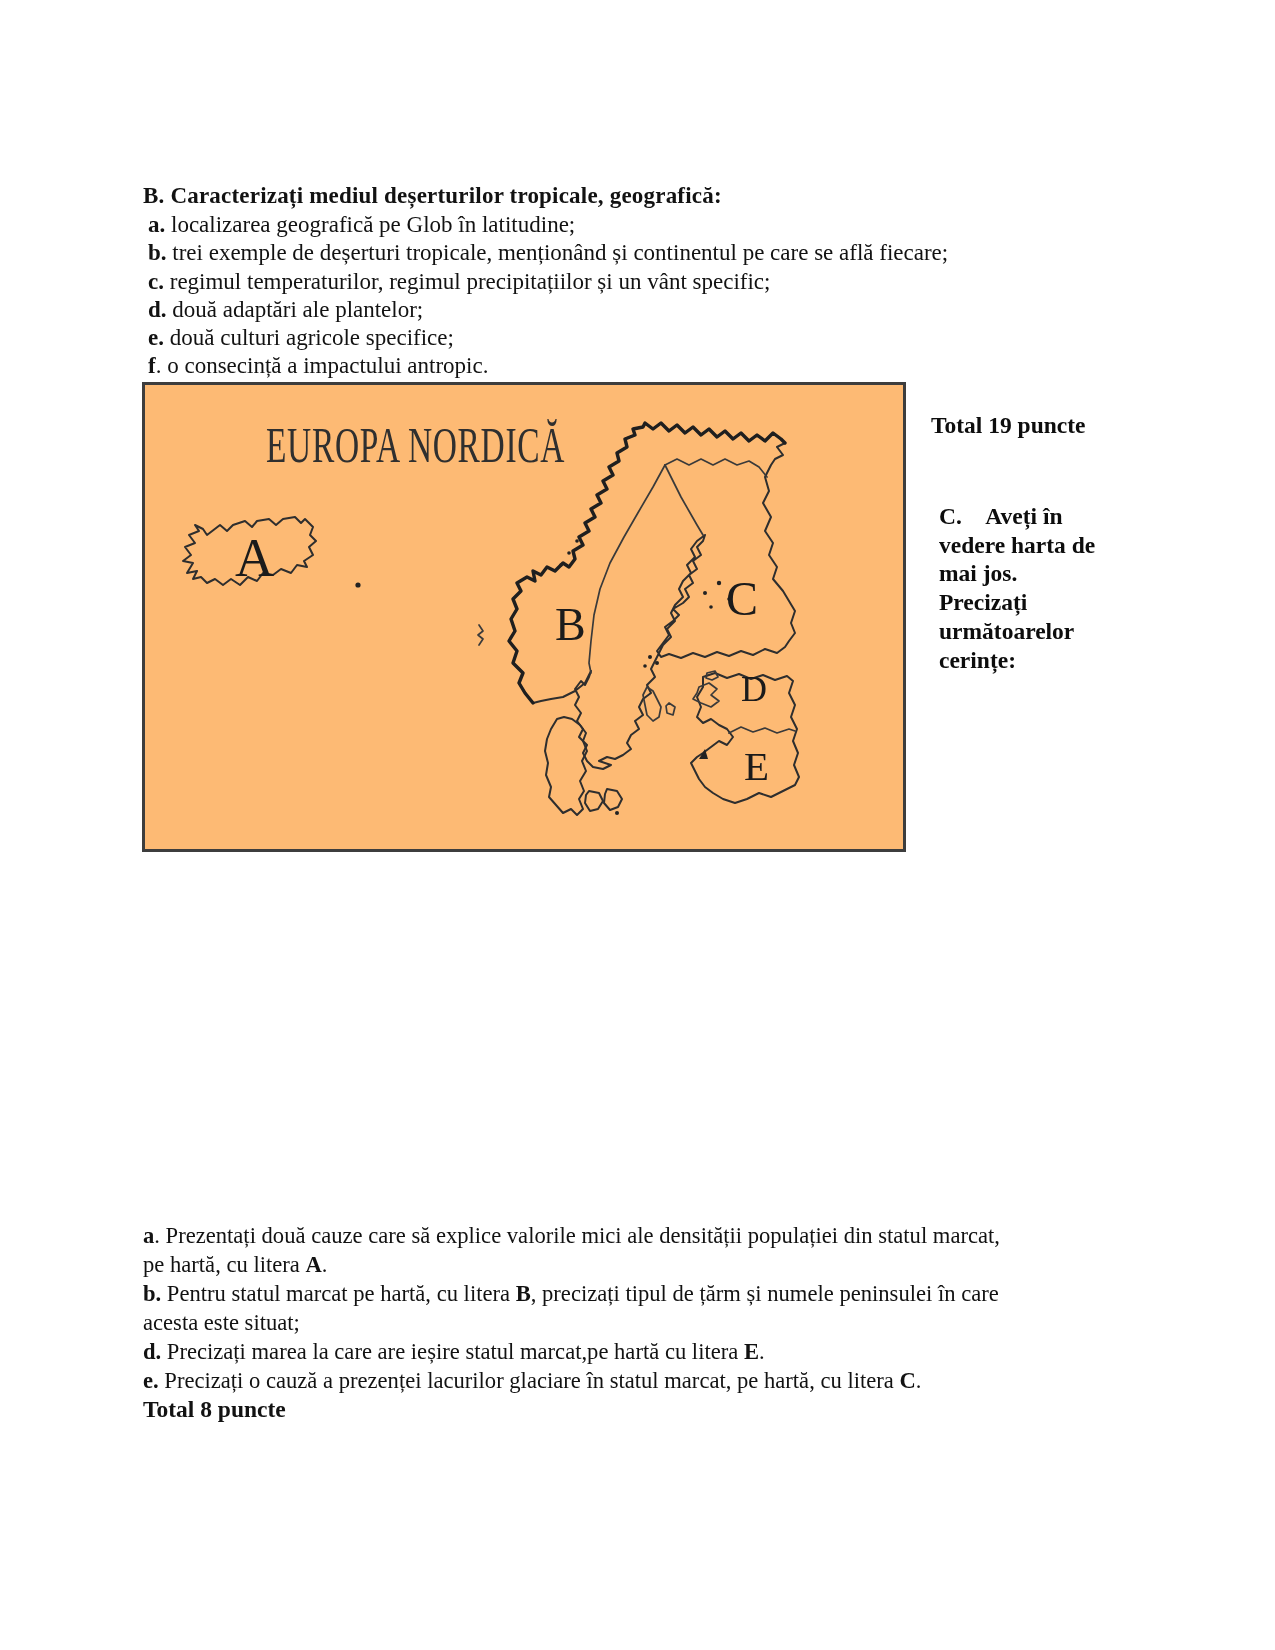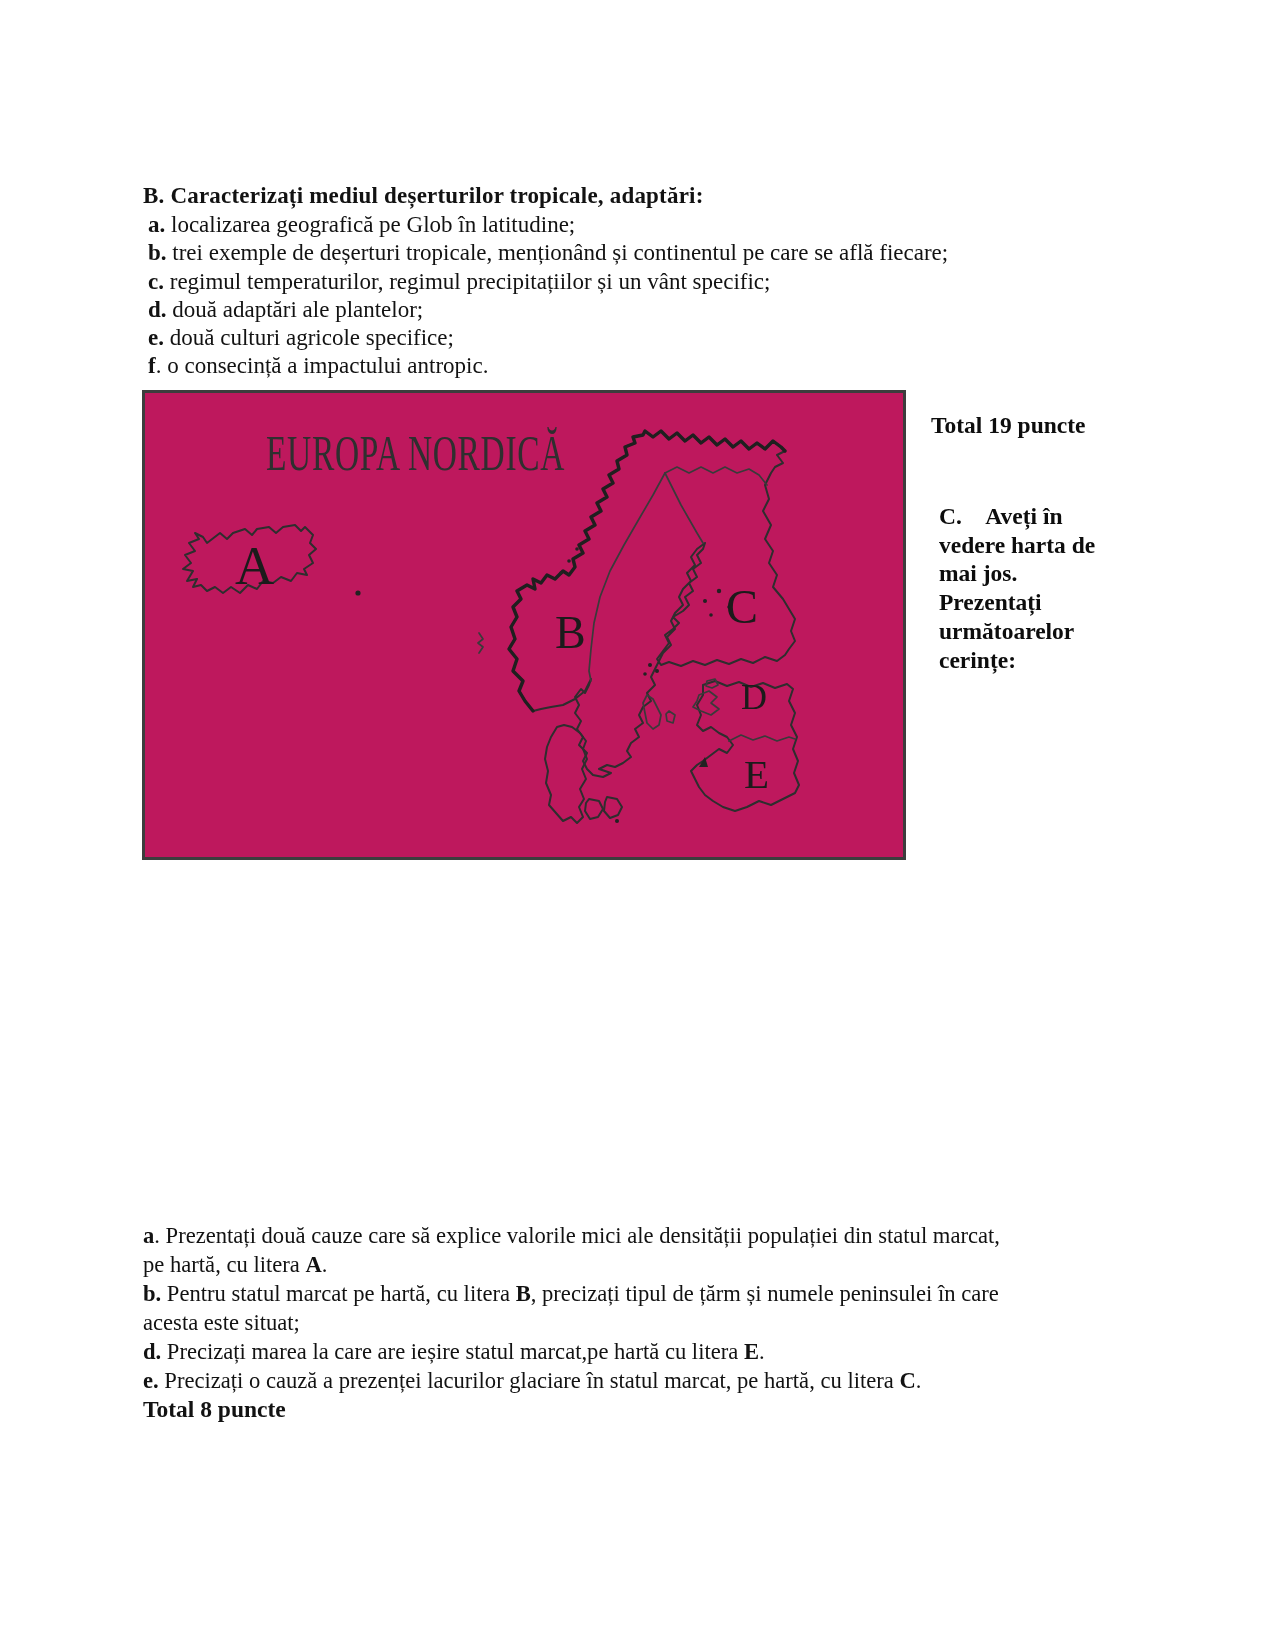--- a/index.html
+++ b/index.html
@@ -8,21 +8,21 @@
     font-family:"Liberation Serif", "DejaVu Serif", serif;color:#121212;
     overflow:hidden;
   }
   .abs{position:absolute;}
   
   #section-b{left:143px;top:181px;width:990px;font-size:23px;}
   #section-b .heading{font-weight:bold;line-height:30px;white-space:nowrap;letter-spacing:.2px;}
   #section-b .tline{line-height:28.3px;white-space:nowrap;padding-left:5px;}
   
   #map-figure{left:142px;top:382px;width:764px;height:470px;border:3px solid #3d3d3d;
-    box-sizing:border-box;background:#be185d;margin-top:8px;}
+    box-sizing:border-box;background:#fdba74;}
   #map-figure svg{display:block;}
   .map-stroke{fill:none;stroke:#2e2e2e;stroke-width:2;stroke-linejoin:round;stroke-linecap:round;}
   .map-stroke-thick{fill:none;stroke:#1f1f1f;stroke-width:3.4;stroke-linejoin:round;stroke-linecap:round;}
   .map-stroke-thin{fill:none;stroke:#3a3a3a;stroke-width:1.7;stroke-linejoin:round;stroke-linecap:round;}
   .map-letter{font-family:"Liberation Serif","DejaVu Serif",serif;fill:#1b1b1b;}
   .map-title{font-family:"Liberation Serif","DejaVu Serif",serif;fill:#2f2f2f;letter-spacing:1px;}
   .speck{fill:#222;stroke:none;}
   
   #right-col{left:931px;top:412px;width:190px;font-weight:bold;font-size:23.5px;color:#0d0d0d;}
   #right-col .total{line-height:27px;white-space:nowrap;}
@@ -31,21 +31,21 @@
   
   #section-c{left:143px;top:1221px;width:976px;font-size:22.6px;}
   #section-c .tline{line-height:29px;white-space:nowrap;}
   #section-c .total{font-weight:bold;text-align:left;padding-right:16px;line-height:29px;font-size:23.5px;white-space:nowrap;}
   b{font-weight:bold;}
 </style>
 </head>
 <body>
 
 <div id="section-b" class="abs">
-  <div class="heading">B. Caracterizați mediul deșerturilor tropicale, adaptări:</div>
+  <div class="heading">B. Caracterizați mediul deșerturilor tropicale, geografică:</div>
   <div>
       <div class="tline"><b>a.</b><span> localizarea geografică pe Glob în latitudine;</span></div>
       <div class="tline"><b>b.</b><span> trei exemple de deșerturi tropicale, menționând și continentul pe care se află fiecare;</span></div>
       <div class="tline"><b>c.</b><span> regimul temperaturilor, regimul precipitațiilor și un vânt specific;</span></div>
       <div class="tline"><b>d.</b><span> două adaptări ale plantelor;</span></div>
       <div class="tline"><b>e.</b><span> două culturi agricole specifice;</span></div>
       <div class="tline"><b>f</b><span>. o consecință a impactului antropic.</span></div>
     </div>
 </div>
 
@@ -104,21 +104,21 @@
     <text class="map-letter" x="599" y="395" font-size="41">E</text>
   </svg>
 </div>
 
 <div id="right-col" class="abs">
   <div class="total">Total 19 puncte</div>
   <div class="instr">
     <div>C.&nbsp;&nbsp;&nbsp;&nbsp;Aveți în</div>
     <div>vedere harta de</div>
     <div>mai jos.</div>
-    <div>Prezentați</div>
+    <div>Precizați</div>
     <div>următoarelor</div>
     <div>cerințe:</div>
   </div>
 </div>
 
 <div id="section-c" class="abs">
   <div>
       <div class="tline"><b>a</b><span>. Prezentați două cauze care să explice valorile mici ale densității populației din statul marcat,</span></div>
       <div class="tline"><span>pe hartă, cu litera </span><b>A</b><span>.</span></div>
       <div class="tline"><b>b.</b><span> Pentru statul marcat pe hartă, cu litera </span><b>B</b><span>, precizați tipul de țărm și numele peninsulei în care</span></div>

